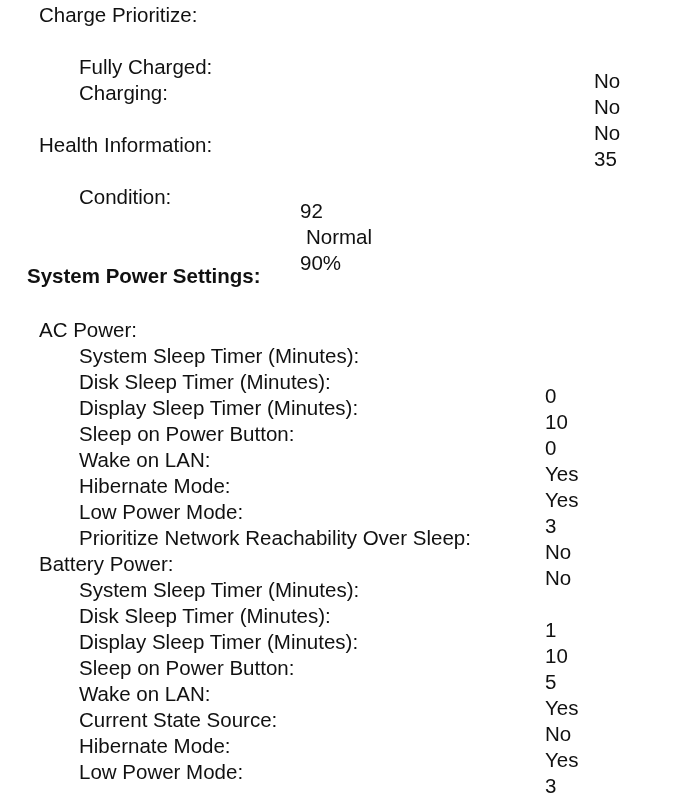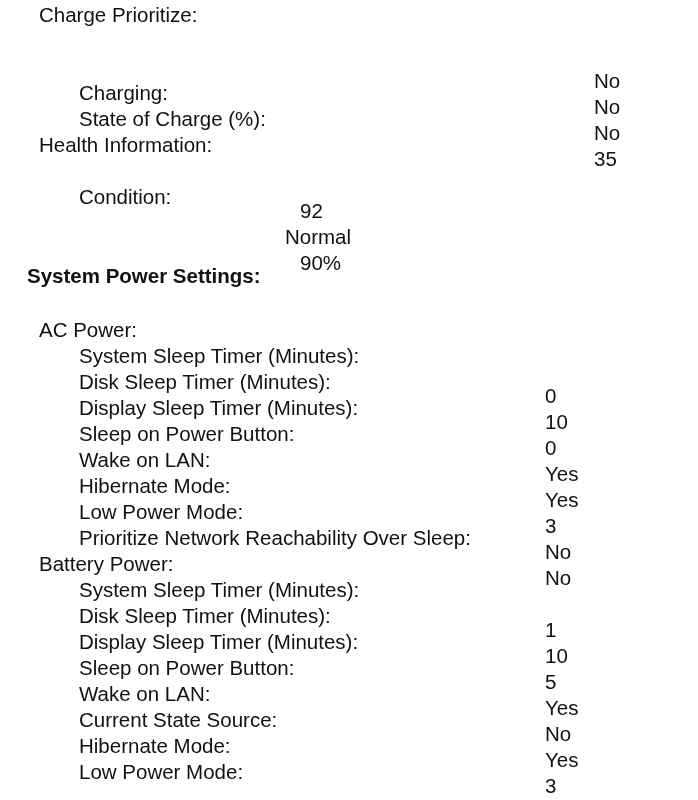--- a/index.html
+++ b/index.html
@@ -26,39 +26,39 @@
   </style>
 </head>
 <body>
 
 <div class="row lvl1" style="top:2px">Charge Prioritize:</div>
 
 <div class="row lvl2" style="top:28px; width:619px">
   <span class="val" style="left:515px">No</span>
 </div>
 <div class="row lvl2" style="top:54px; width:619px">
+  <span>Fully Charged:</span>
   <span class="val" style="left:515px">No</span>
 </div>
 <div class="row lvl2" style="top:80px; width:619px">
   <span>Charging:</span>
   <span class="val" style="left:515px">No</span>
 </div>
 <div class="row lvl2" style="top:106px; width:619px">
-  <span>State of Charge (%):</span>
   <span class="val" style="left:515px">35</span>
 </div>
 
 <div class="row lvl1" style="top:132px">Health Information:</div>
 
 <div class="row lvl2" style="top:158px; width:400px">
   <span class="val" style="left:221px">92</span>
 </div>
 <div class="row lvl2" style="top:184px; width:400px">
   <span>Condition:</span>
-  <span class="val" style="left:206px">Normal</span>
+  <span class="val" style="left:227px">Normal</span>
 </div>
 <div class="row lvl2" style="top:210px; width:400px">
   <span class="val" style="left:221px">90%</span>
 </div>
 
 <div class="row hdr" style="top:263px">System Power Settings:</div>
 
 <div class="row lvl1" style="top:317px">AC Power:</div>
 
 <div class="row lvl2" style="top:343px; width:600px">

